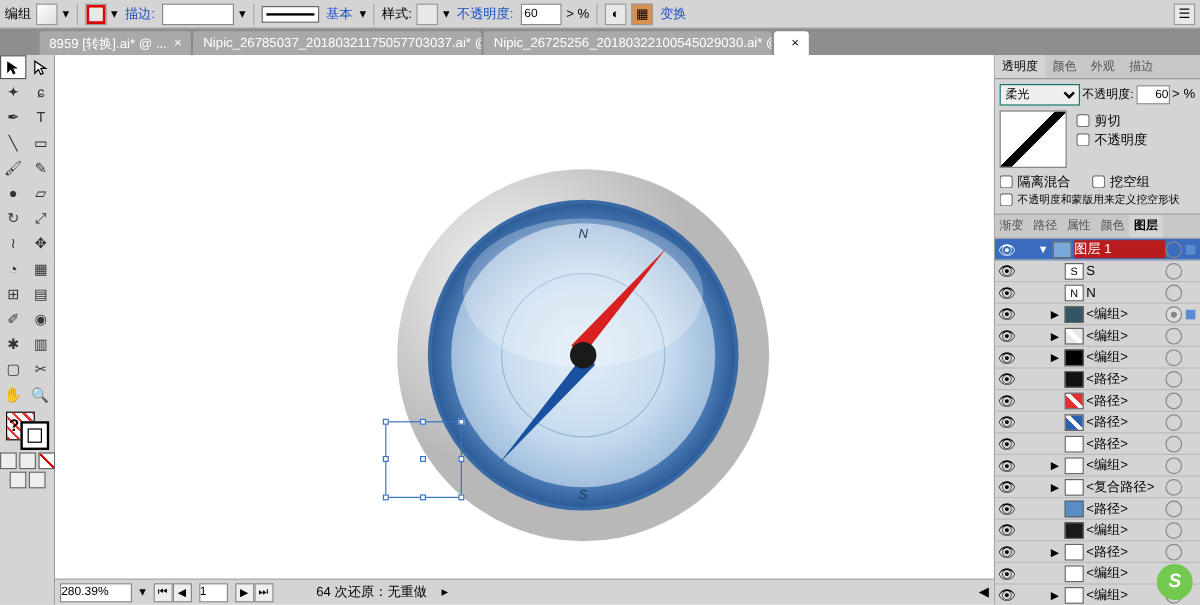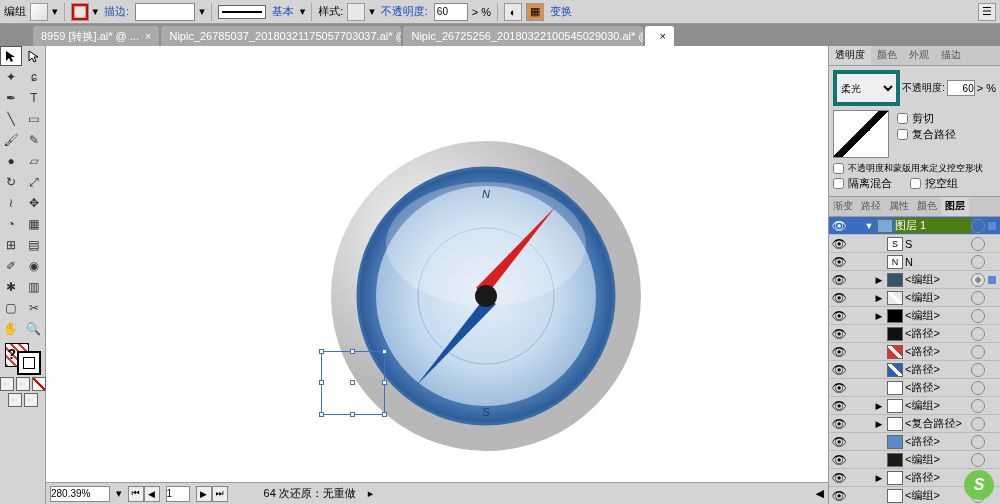--- a/index.html
+++ b/index.html
@@ -55,21 +55,21 @@
 .statusbar .navbtns{display:flex}
 .statusbar .navbtn{width:16px;height:16px;border:1px solid #888;background:#eee;display:flex;align-items:center;justify-content:center;font-size:9px}
 
 
 .rpanel{width:172px;background:#d4d4d4;border-left:1px solid #9a9a9a;display:flex;flex-direction:column}
 .panel-tabs{height:20px;display:flex;border-bottom:1px solid #9a9a9a;background:#c8c8c8}
 .ptab{padding:2px 6px;font-size:10px;color:#555}
 .ptab.active{background:#d4d4d4;color:#000}
 .panel-body{padding:4px;border-bottom:1px solid #9a9a9a}
 .blend-row{display:flex;align-items:center;gap:2px;margin-bottom:4px}
-.blend-row select{flex:1;height:36px;border:4px solid #0f766e;font-size:10px}
+.blend-row select{flex:1;height:18px;border:1px solid #0f766e;font-size:10px}
 .blend-row .op{font-size:10px}
 .blend-row input{width:28px;height:16px;border:1px solid #888;font-size:10px;text-align:right}
 .thumb-box{width:56px;height:48px;border:1px solid #888;background:linear-gradient(135deg,#fff 0%,#fff 45%,#000 45%,#000 55%,#fff 55%)}
 .cboxes{margin-top:4px}
 .cb{display:flex;align-items:center;gap:4px;font-size:10px;margin:1px 0}
 .cb input{width:11px;height:11px}
 
 
 .layers-tabs{height:20px;display:flex;background:#c8c8c8;border-bottom:1px solid #9a9a9a;overflow:hidden}
 .ltab{padding:2px 4px;font-size:10px;color:#555;white-space:nowrap}
@@ -79,21 +79,21 @@
 .layer-row .vis{width:20px;text-align:center;font-size:12px}
 .layer-row .lock{width:14px;text-align:center}
 .layer-row .expand{width:12px;text-align:center;font-size:9px}
 .layer-row.depth0 .expand{margin-left:0}
 .layer-row.depth1 .expand{margin-left:10px}
 .layer-row .thumb{width:16px;height:14px;border:1px solid #666;margin:0 2px;flex-shrink:0}
 .layer-row .name{flex:1;white-space:nowrap;overflow:hidden}
 .layer-row .target{width:14px;height:14px;border:1px solid #888;border-radius:50%;margin-right:3px}
 .layer-row .sel-sq{width:8px;height:8px;margin-right:4px}
 .layer-row.hdr{background:#3a6dbf;color:#fff}
-.layer-row.hdr .name{background:#4d7c0f}
+.layer-row.hdr .name{background:#b91c1c}
 
 
 .pill{position:absolute;right:6px;bottom:4px;width:30px;height:30px;border-radius:50%;background:#73c850;color:#fff;display:flex;align-items:center;justify-content:center;font-size:16px;font-weight:bold;font-style:italic}
 </style>
 </head>
 <body>
 
 <div class="wrap">
 
   <div class="optbar">
@@ -288,36 +288,36 @@
         </div>
         <div style="display:flex;gap:8px">
           <div class="thumb-box"></div>
           <div>
             <div class="cb">
                 <input type="checkbox" style="">
                 <span>剪切</span>
               </div>
             <div class="cb">
                 <input type="checkbox" style="">
-                <span>复合路径</span>
+                <span>不透明度</span>
               </div>
           </div>
         </div>
         <div class="cboxes">
-          <div class="cb">
-              <input type="checkbox" style="">
-              <span style="font-size:9px">不透明度和蒙版用来定义挖空形状</span>
-            </div>
           <div class="cb">
               <input type="checkbox" style="">
               <span>隔离混合</span>
             <span style="margin-left:10px"></span>
               <input type="checkbox" style="">
               <span>挖空组</span>
             </div>
+          <div class="cb">
+              <input type="checkbox" style="">
+              <span style="font-size:9px">不透明度和蒙版用来定义挖空形状</span>
+            </div>
         </div>
       </div>
 
       <div class="layers-tabs">
         <div class="ltab">渐变</div>
         <div class="ltab">路径</div>
         <div class="ltab">属性</div>
         <div class="ltab">颜色</div>
         <div class="ltab active">图层</div>
       </div>

